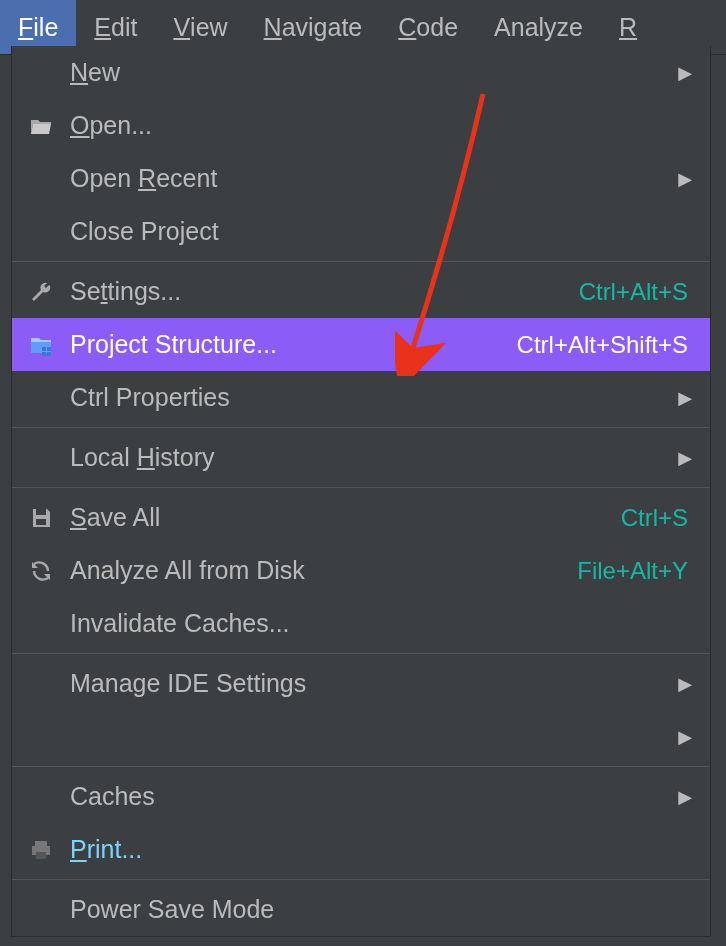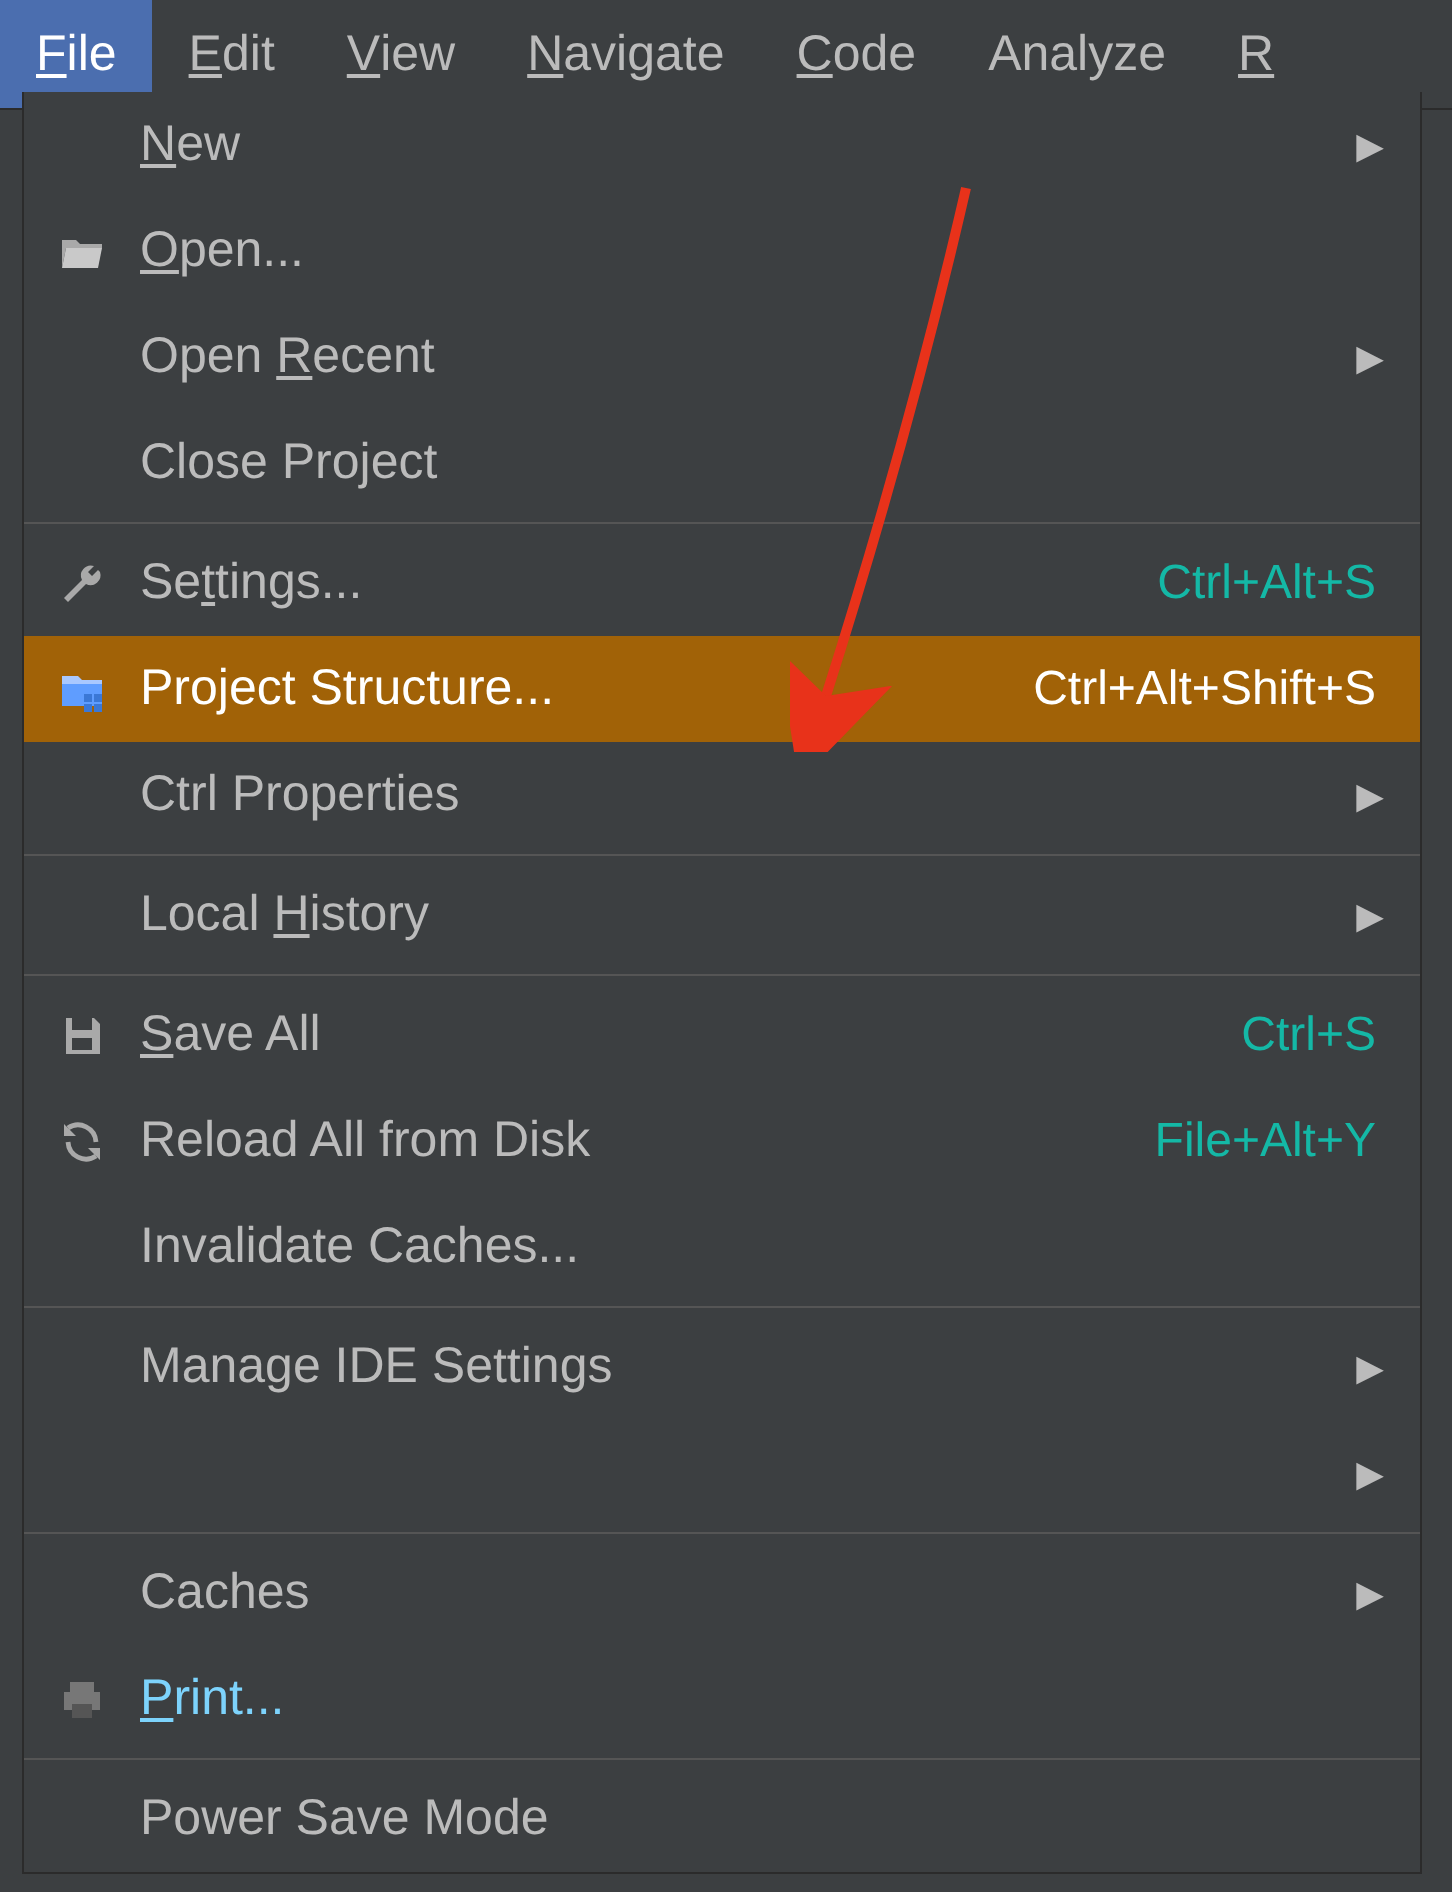--- a/index.html
+++ b/index.html
@@ -44,21 +44,21 @@
     display: flex;
     align-items: center;
     height: 53px;
     padding: 0 14px 0 0;
     font-size: 25px;
     color: #bbbbbb;
     cursor: pointer;
     position: relative;
   }
   .menu-item.highlighted {
-    background: #a16207;
+    background: #8b5cf6;
     color: #ffffff;
   }
   .menu-item.disabled {
     color: #7dd3fc;
   }
   .icon-slot {
     width: 58px;
     display: flex;
     justify-content: center;
     align-items: center;
@@ -185,21 +185,21 @@
       <span class="spacer"></span>
       <span class="shortcut">Ctrl+S</span>
     </div>
     <div class="menu-item">
       <span class="icon-slot">
         <svg class="icon" viewBox="0 0 24 24">
           <path fill="none" stroke="#a9a9a9" stroke-width="2.4" d="M5 5a9 9 0 0 1 14 7M19 19a9 9 0 0 1-14-7"></path>
           <path fill="#a9a9a9" d="M3 3v6h6zM21 21v-6h-6z"></path>
         </svg>
       </span>
-      <span class="label">Reload All from Disk</span>
+      <span class="label">Analyze All from Disk</span>
       <span class="spacer"></span>
       <span class="shortcut">File+Alt+Y</span>
     </div>
     <div class="menu-item">
       <span class="icon-slot"></span>
       <span class="label">Invalidate Caches...</span>
       <span class="spacer"></span>
     </div>
     <div class="separator"></div>
     <div class="menu-item">

